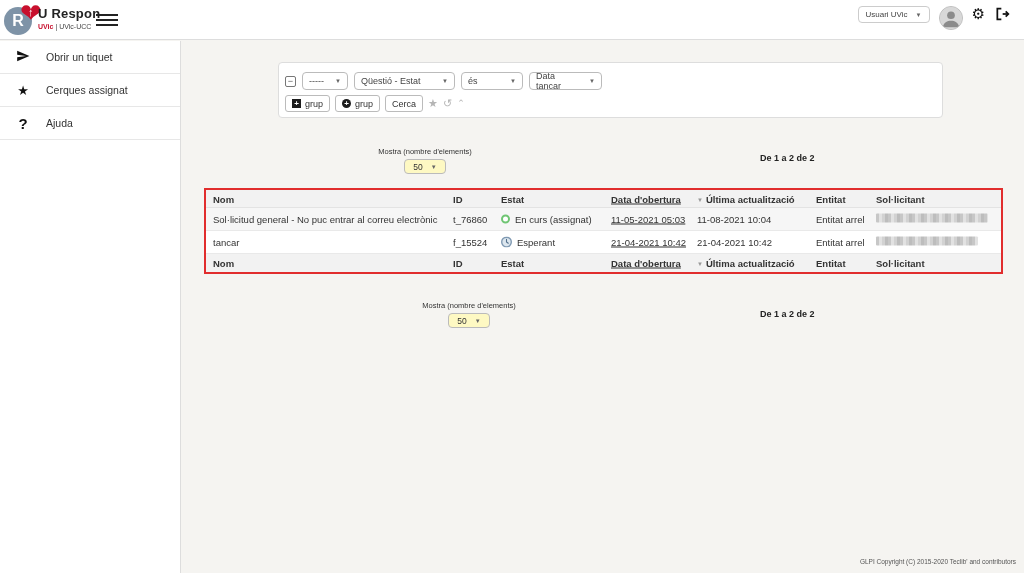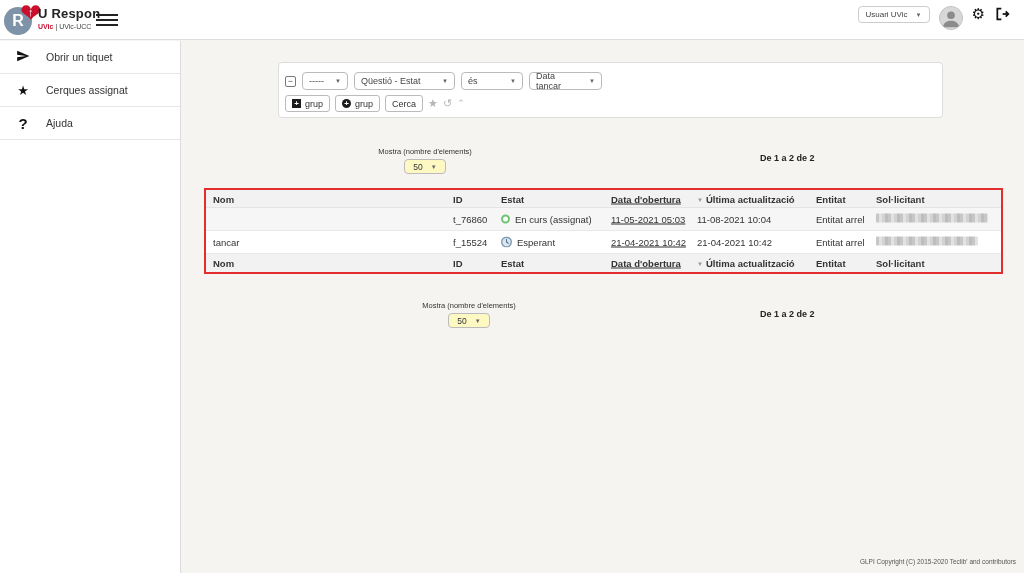--- a/index.html
+++ b/index.html
@@ -189,20 +189,21 @@
       <span class="cell c-nom">Nom</span>
       <span class="cell c-id">ID</span>
       <span class="cell c-estat">Estat</span>
       <span class="cell c-data">Data d'obertura</span>
       <span class="cell c-ultima"><span class="sort-caret">▼</span><b>Última actualització</b></span>
       <span class="cell c-entitat">Entitat</span>
       <span class="cell c-sol">Sol·licitant</span>
     </div>
 
     <div class="trow r1">
+      <span class="cell c-nom">Sol·licitud general - No puc entrar al correu electrònic</span>
       <span class="cell c-id">t_76860</span>
       <span class="cell c-estat status">
         <span class="ring"></span>
         <span>En curs (assignat)</span>
       </span>
       <span class="cell c-data">11-05-2021 05:03</span>
       <span class="cell c-ultima">11-08-2021 10:04</span>
       <span class="cell c-entitat">Entitat arrel</span>
       <span class="cell c-sol"><span class="redact"></span></span>
     </div>

